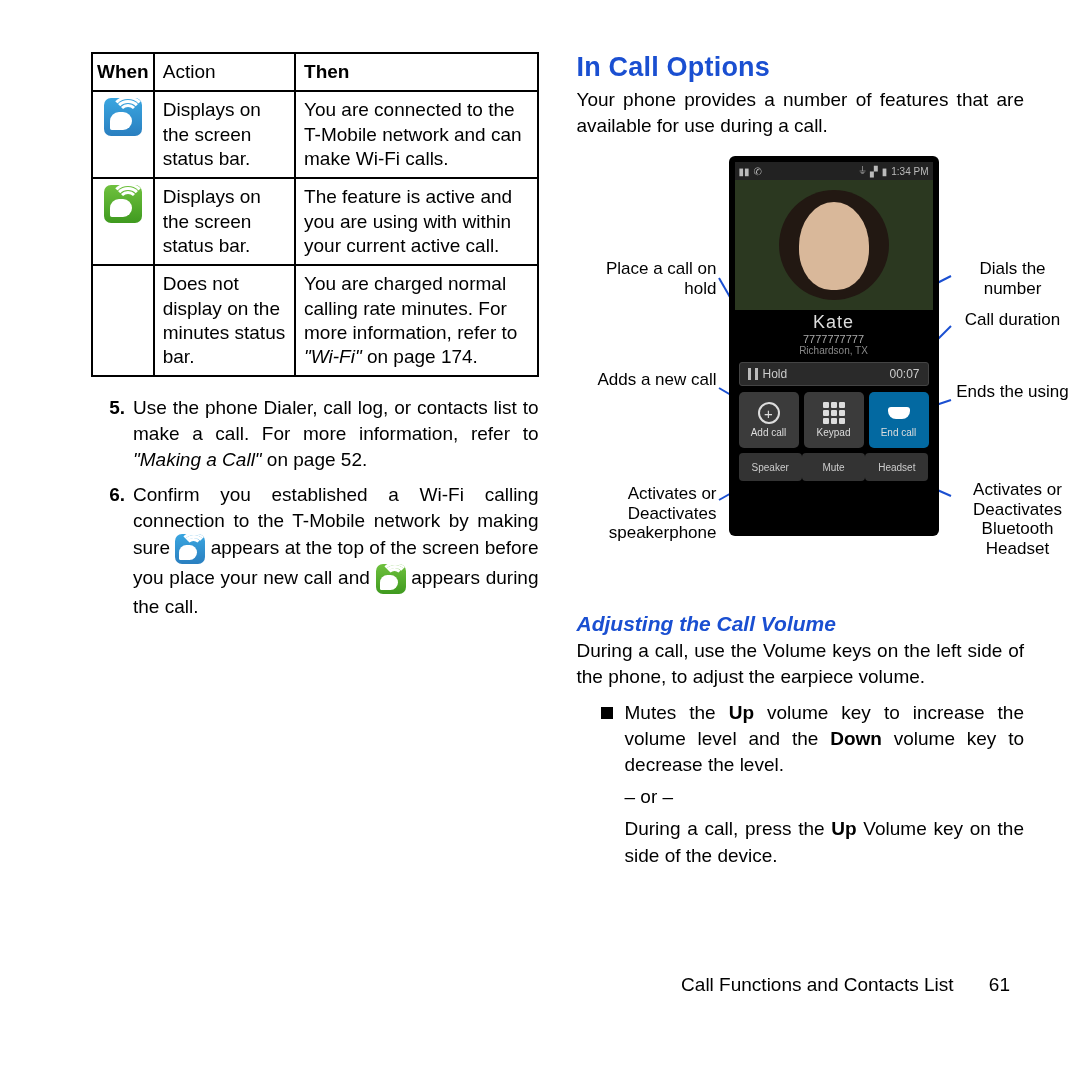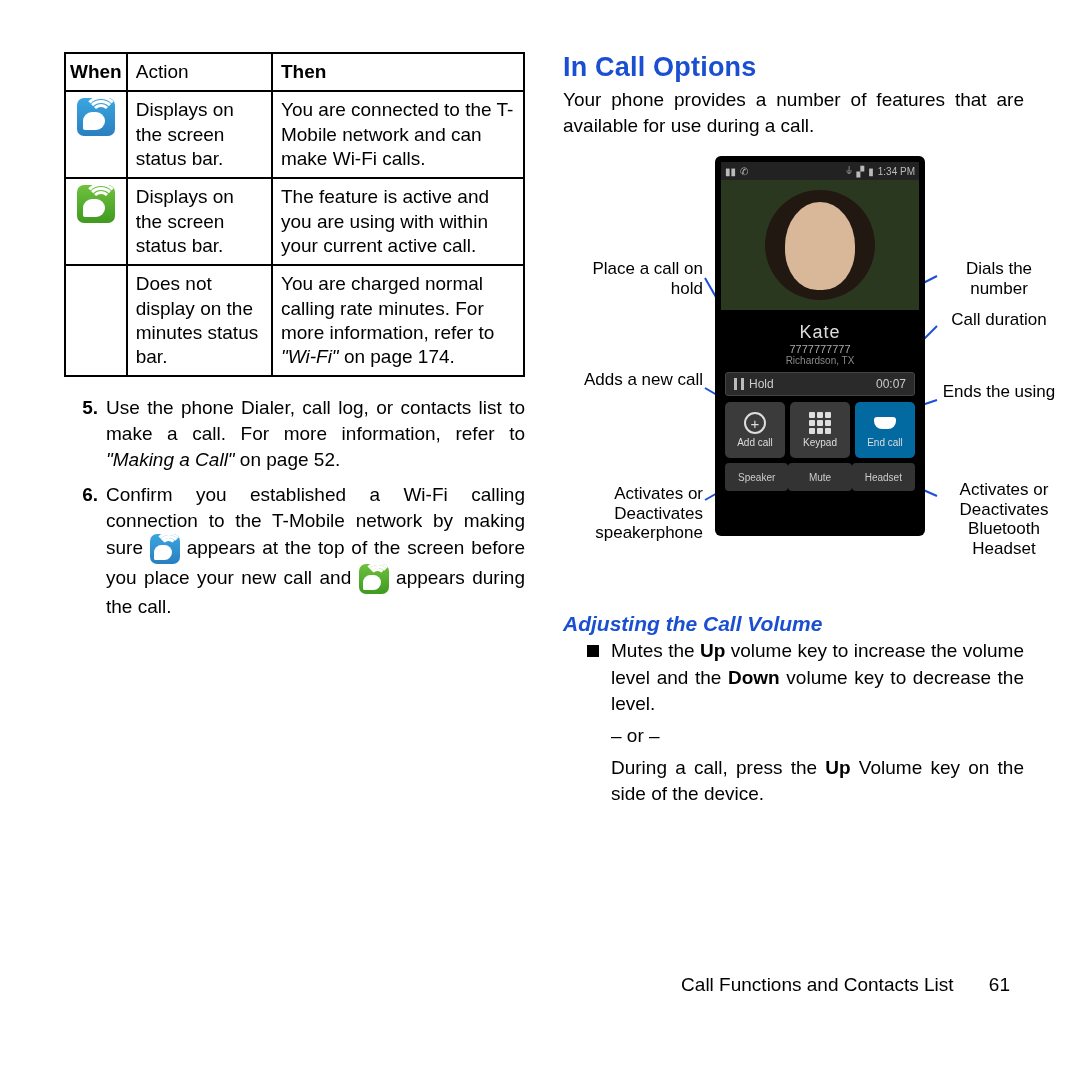--- a/index.html
+++ b/index.html
@@ -1,16 +1,16 @@
 <!DOCTYPE html>
 <html><head>
 <meta charset="utf-8">
 <style>
   html,body{margin:0;padding:0;background:#fff;font-family:Arial,Helvetica,sans-serif;color:#000}
-  .page{width:1080px;height:1036px;position:relative;box-sizing:border-box;padding:52px 56px 40px 64px;display:flex;gap:38px}
+  .page{width:1080px;height:1036px;position:relative;box-sizing:border-box;padding:52px 56px 40px 91px;display:flex;gap:38px}
   .col{flex:1;display:flex;flex-direction:column}
   
   table{border-collapse:collapse;width:100%;font-size:19px}
   th,td{border:2px solid #000;padding:6px 8px;vertical-align:top;text-align:left;line-height:1.28}
   th{font-weight:bold}
   .icon-cell{width:46px;padding:6px 4px;text-align:center}
   .wifi-icon{display:inline-block;width:38px;height:38px;border-radius:7px;position:relative;overflow:hidden}
   .wifi-icon.blue{background:linear-gradient(#3aa6e0,#2a7fc0)}
   .wifi-icon.green{background:linear-gradient(#6fc13e,#3f9a1f)}
   .wifi-icon.small{width:30px;height:30px;vertical-align:middle}
@@ -41,21 +41,21 @@
   .footer .pn{margin-left:30px}
   
   .diagram{position:relative;width:100%;height:440px;margin-top:8px}
   .phone{position:absolute;left:152px;top:0;width:210px;height:380px;background:#000;border-radius:6px;padding:6px;box-sizing:border-box}
   .statusbar{height:18px;background:#222;color:#bbb;font-size:10px;display:flex;align-items:center;justify-content:space-between;padding:0 4px}
   .sb-left,.sb-right{display:flex;gap:4px;align-items:center}
   .photo{height:130px;background:#2b3820;position:relative;overflow:hidden}
   .face{position:absolute;left:50%;top:22px;transform:translateX(-50%);width:70px;height:88px;background:#d9b89a;border-radius:50% 50% 46% 46%}
   .hair{position:absolute;left:50%;top:10px;transform:translateX(-50%);width:110px;height:110px;background:#221812;border-radius:50%}
   .hair2{position:absolute;left:50%;top:28px;transform:translateX(-50%);width:60px;height:40px;background:#d9b89a;border-radius:50% 50% 0 0}
-  .contact-name{color:#ddd;font-size:18px;text-align:center;margin-top:12px;letter-spacing:1px}
+  .contact-name{color:#ddd;font-size:18px;text-align:center;margin-top:2px;letter-spacing:1px}
   .contact-num{color:#aaa;font-size:11px;text-align:center}
   .contact-loc{color:#888;font-size:10px;text-align:center}
   .holdrow{display:flex;justify-content:space-between;align-items:center;background:#2a2a2a;border:1px solid #444;border-radius:3px;margin:6px 4px;padding:4px 8px;color:#ccc;font-size:12px}
   .holdrow .pill{display:flex;align-items:center;gap:5px}
   .pause{display:inline-block;width:10px;height:12px;background:linear-gradient(to right,#bbb 0 3px,transparent 3px 7px,#bbb 7px 10px)}
   .btnrow{display:flex;gap:5px;padding:0 4px;margin-bottom:5px}
   .pbtn{flex:1;height:56px;background:#3b3b3b;border-radius:5px;display:flex;flex-direction:column;align-items:center;justify-content:center;color:#ddd}
   .pbtn.end{background:#0369a1}
   .pbtn .ic{width:22px;height:22px;margin-bottom:3px;position:relative}
   .pbtn .lb{font-size:10px}
@@ -225,20 +225,21 @@
         </div>
         <div class="btnrow2">
           <div class="pbtn2">Speaker</div>
           <div class="pbtn2">Mute</div>
           <div class="pbtn2">Headset</div>
         </div>
       </div>
     </div>
 
     <h3>Adjusting the Call Volume</h3>
+    <p class="para">During a call, use the Volume keys on the left side of the phone, to adjust the earpiece volume.</p>
     <div class="bullet">
       <div class="sq"></div>
       <div class="b-body">
         <span>Mutes the </span><b>Up</b><span> volume key to increase the volume level and the </span><b>Down</b><span> volume key to decrease the level.</span>
         <div class="or" style="margin-left:0">– or –</div>
         <span>During a call, press the </span><b>Up</b><span> Volume key on the side of the device.</span>
       </div>
     </div>
   </div>
 

